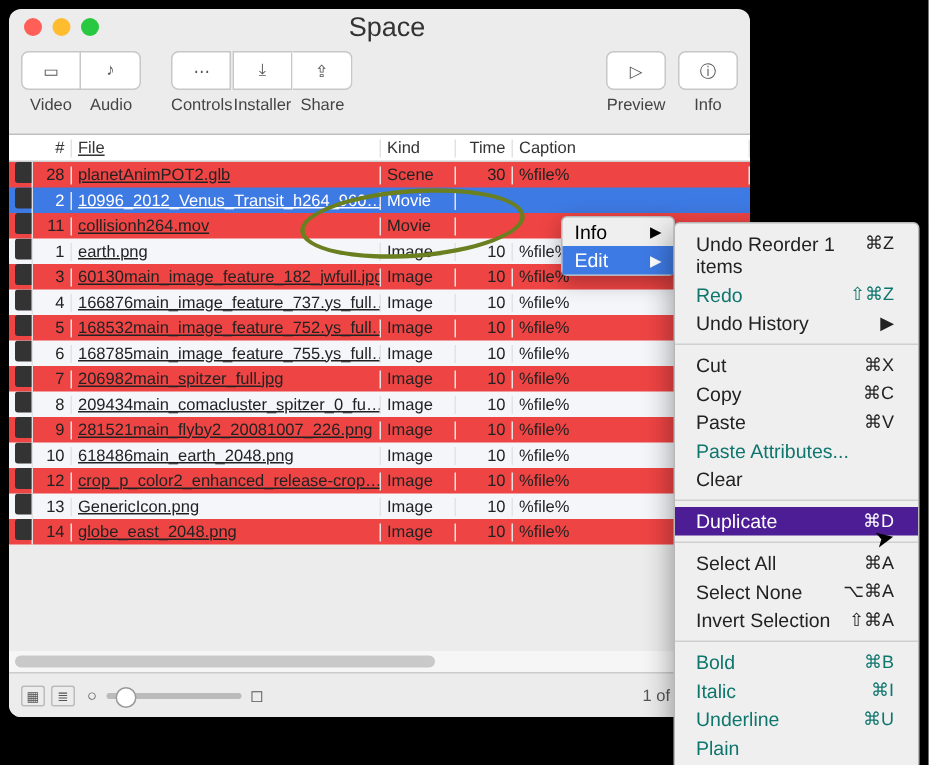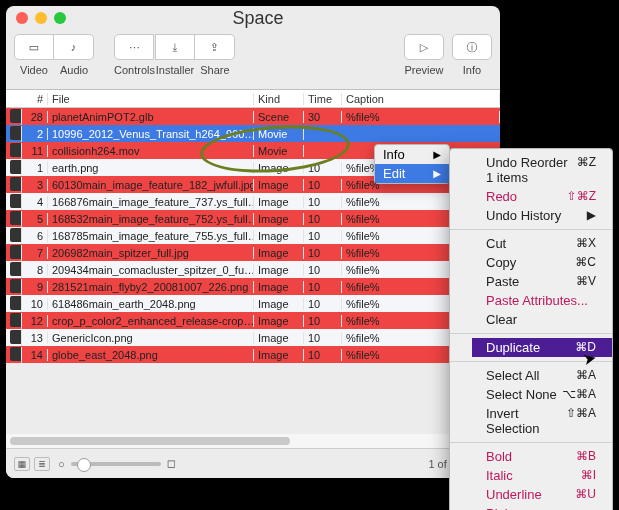--- a/index.html
+++ b/index.html
@@ -13,41 +13,41 @@
   .toolbar { height:60px; display:flex; align-items:flex-start; padding:4px 8px 0 8px; gap:0; border-bottom:1px solid #bfbfbf; }
   .tbtn { display:flex; flex-direction:column; align-items:center; font-size:11px; color:#444; }
   .tbtn .ic { width:40px; height:26px; border:1px solid #c7c7c7; border-radius:5px; background:#fff; display:flex; align-items:center; justify-content:center; margin-bottom:4px; color:#555; }
   .tgroup { display:flex; }
   .tgroup .ic { border-radius:0; }
   .tgroup .tbtn:first-child .ic { border-radius:5px 0 0 5px; }
   .tgroup .tbtn:last-child .ic { border-radius:0 5px 5px 0; border-left:none; }
   .tspacer { width:20px; }
   .table-head { display:flex; background:#fff; border-bottom:1px solid #ccc; font-size:11px; color:#333; height:18px; align-items:center; }
   .table-head > div, .row > div { border-right:1px solid #e3e3e3; padding:0 4px; overflow:hidden; white-space:nowrap; }
-  .c-thumb { width:16px; } .c-num { width:26px; text-align:right; } .c-file { width:206px; } .c-kind { width:50px; } .c-time { width:38px; text-align:left; } .c-cap { flex:1; }
+  .c-thumb { width:16px; } .c-num { width:26px; text-align:right; } .c-file { width:206px;text-decoration:underline; } .c-kind { width:50px; } .c-time { width:38px; text-align:right; } .c-cap { flex:1; }
   .tbody { background:#ef4444; }
   .row { display:flex; height:17px; align-items:center; font-size:11px; color:#222; }
   .row.alt { background:#f4f6fa; }
   .row.sel { background:#3e7ae4; color:#fff; }
   .thumb { width:14px; height:14px; background:#333; display:inline-block; border-radius:2px; }
   .footer { position:absolute; bottom:0; left:0; right:0; height:30px; background:#ececec; border-top:1px solid #ccc; display:flex; align-items:center; padding:0 8px; font-size:11px; color:#555; }
   .slider { width:90px; height:4px; background:#bbb; border-radius:2px; margin:0 6px; position:relative; }
   .slider::after { content:""; position:absolute; left:6px; top:-4px; width:12px; height:12px; background:#fff; border:1px solid #999; border-radius:50%; }
   .scrollbar-h { position:absolute; bottom:30px; left:0; right:0; height:14px; background:#f6f6f6; }
   .scrollbar-h::after { content:""; position:absolute; left:4px; top:3px; width:280px; height:8px; background:#c9c9c9; border-radius:4px; }
   .ellipse { position:absolute; left:200px; top:126px; width:150px; height:46px; border:3px solid #6a7f1f; border-radius:50%; transform:rotate(-4deg); pointer-events:none; }
 
   .popover { position:absolute; left:374px; top:144px; width:76px; background:#efefef; border:1px solid #b8b8b8; border-radius:4px; box-shadow:0 4px 14px rgba(0,0,0,.3); font-size:13px; }
   .popover .it { display:flex; justify-content:space-between; align-items:center; padding:2px 8px; }
   .popover .it.sel { background:#3e7ae4; color:#fff; }
   .arrow { font-size:10px; }
 
   .menu { position:absolute; left:449px; top:148px; width:164px; background:#efefef; border:1px solid #b8b8b8; border-radius:4px; box-shadow:0 6px 20px rgba(0,0,0,.4); font-size:13px; padding:4px 0; }
-  .menu .mi { display:flex; justify-content:space-between; padding:2px 16px 2px 14px; color:#222;margin-left:22px; }
-  .menu .mi.dis { color:#be185d; }
+  .menu .mi { display:flex; justify-content:space-between; padding:2px 16px 2px 14px; color:#222; }
+  .menu .mi.dis { color:#0f766e; }
   .menu .mi.hl { background:#4c1d95; color:#fff; }
   .menu hr { border:none; border-top:1px solid #cfcfcf; margin:4px 0; }
   .sc { font-size:12px; color:inherit; }
   .cursor { position:absolute; left:583px; top:349px; font-size:16px; color:#000; transform:rotate(-12deg); }
   .flex-spacer{flex:1;}
   .view-icons{display:flex;gap:4px;}
   .vic{width:16px;height:14px;border:1px solid #bbb;border-radius:2px;display:flex;align-items:center;justify-content:center;font-size:9px;}
 </style>
 </head>
 <body>

